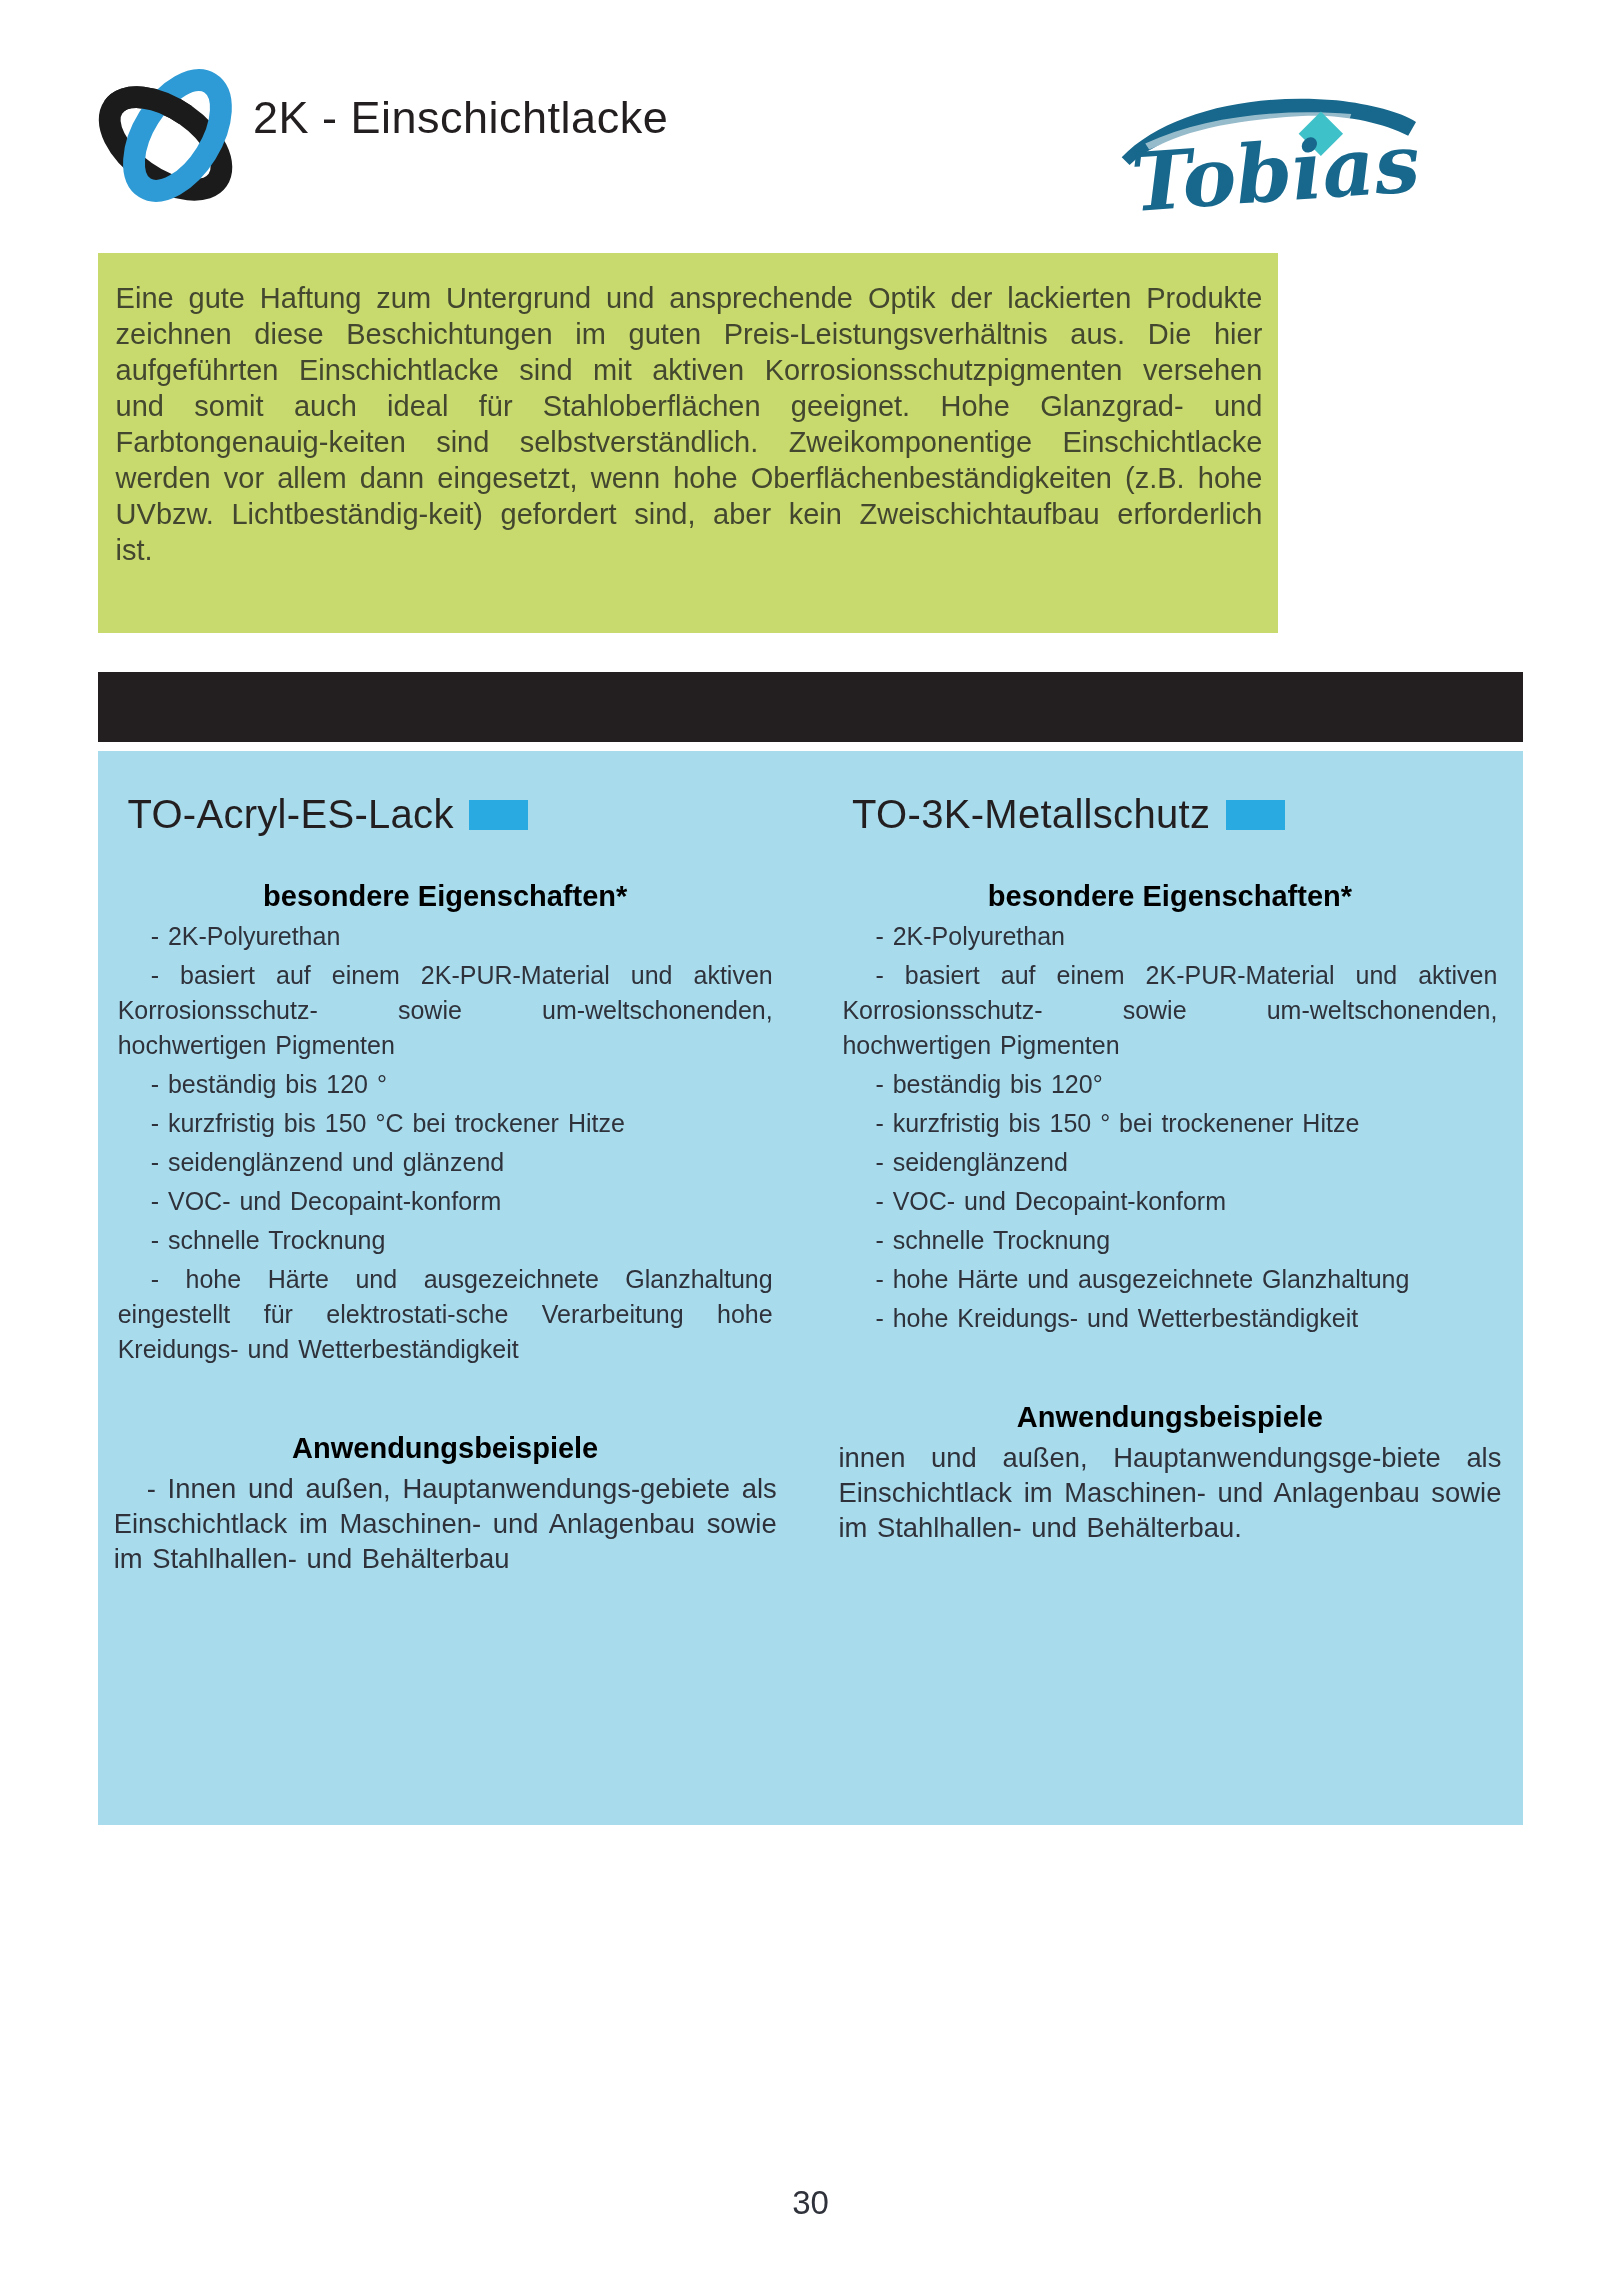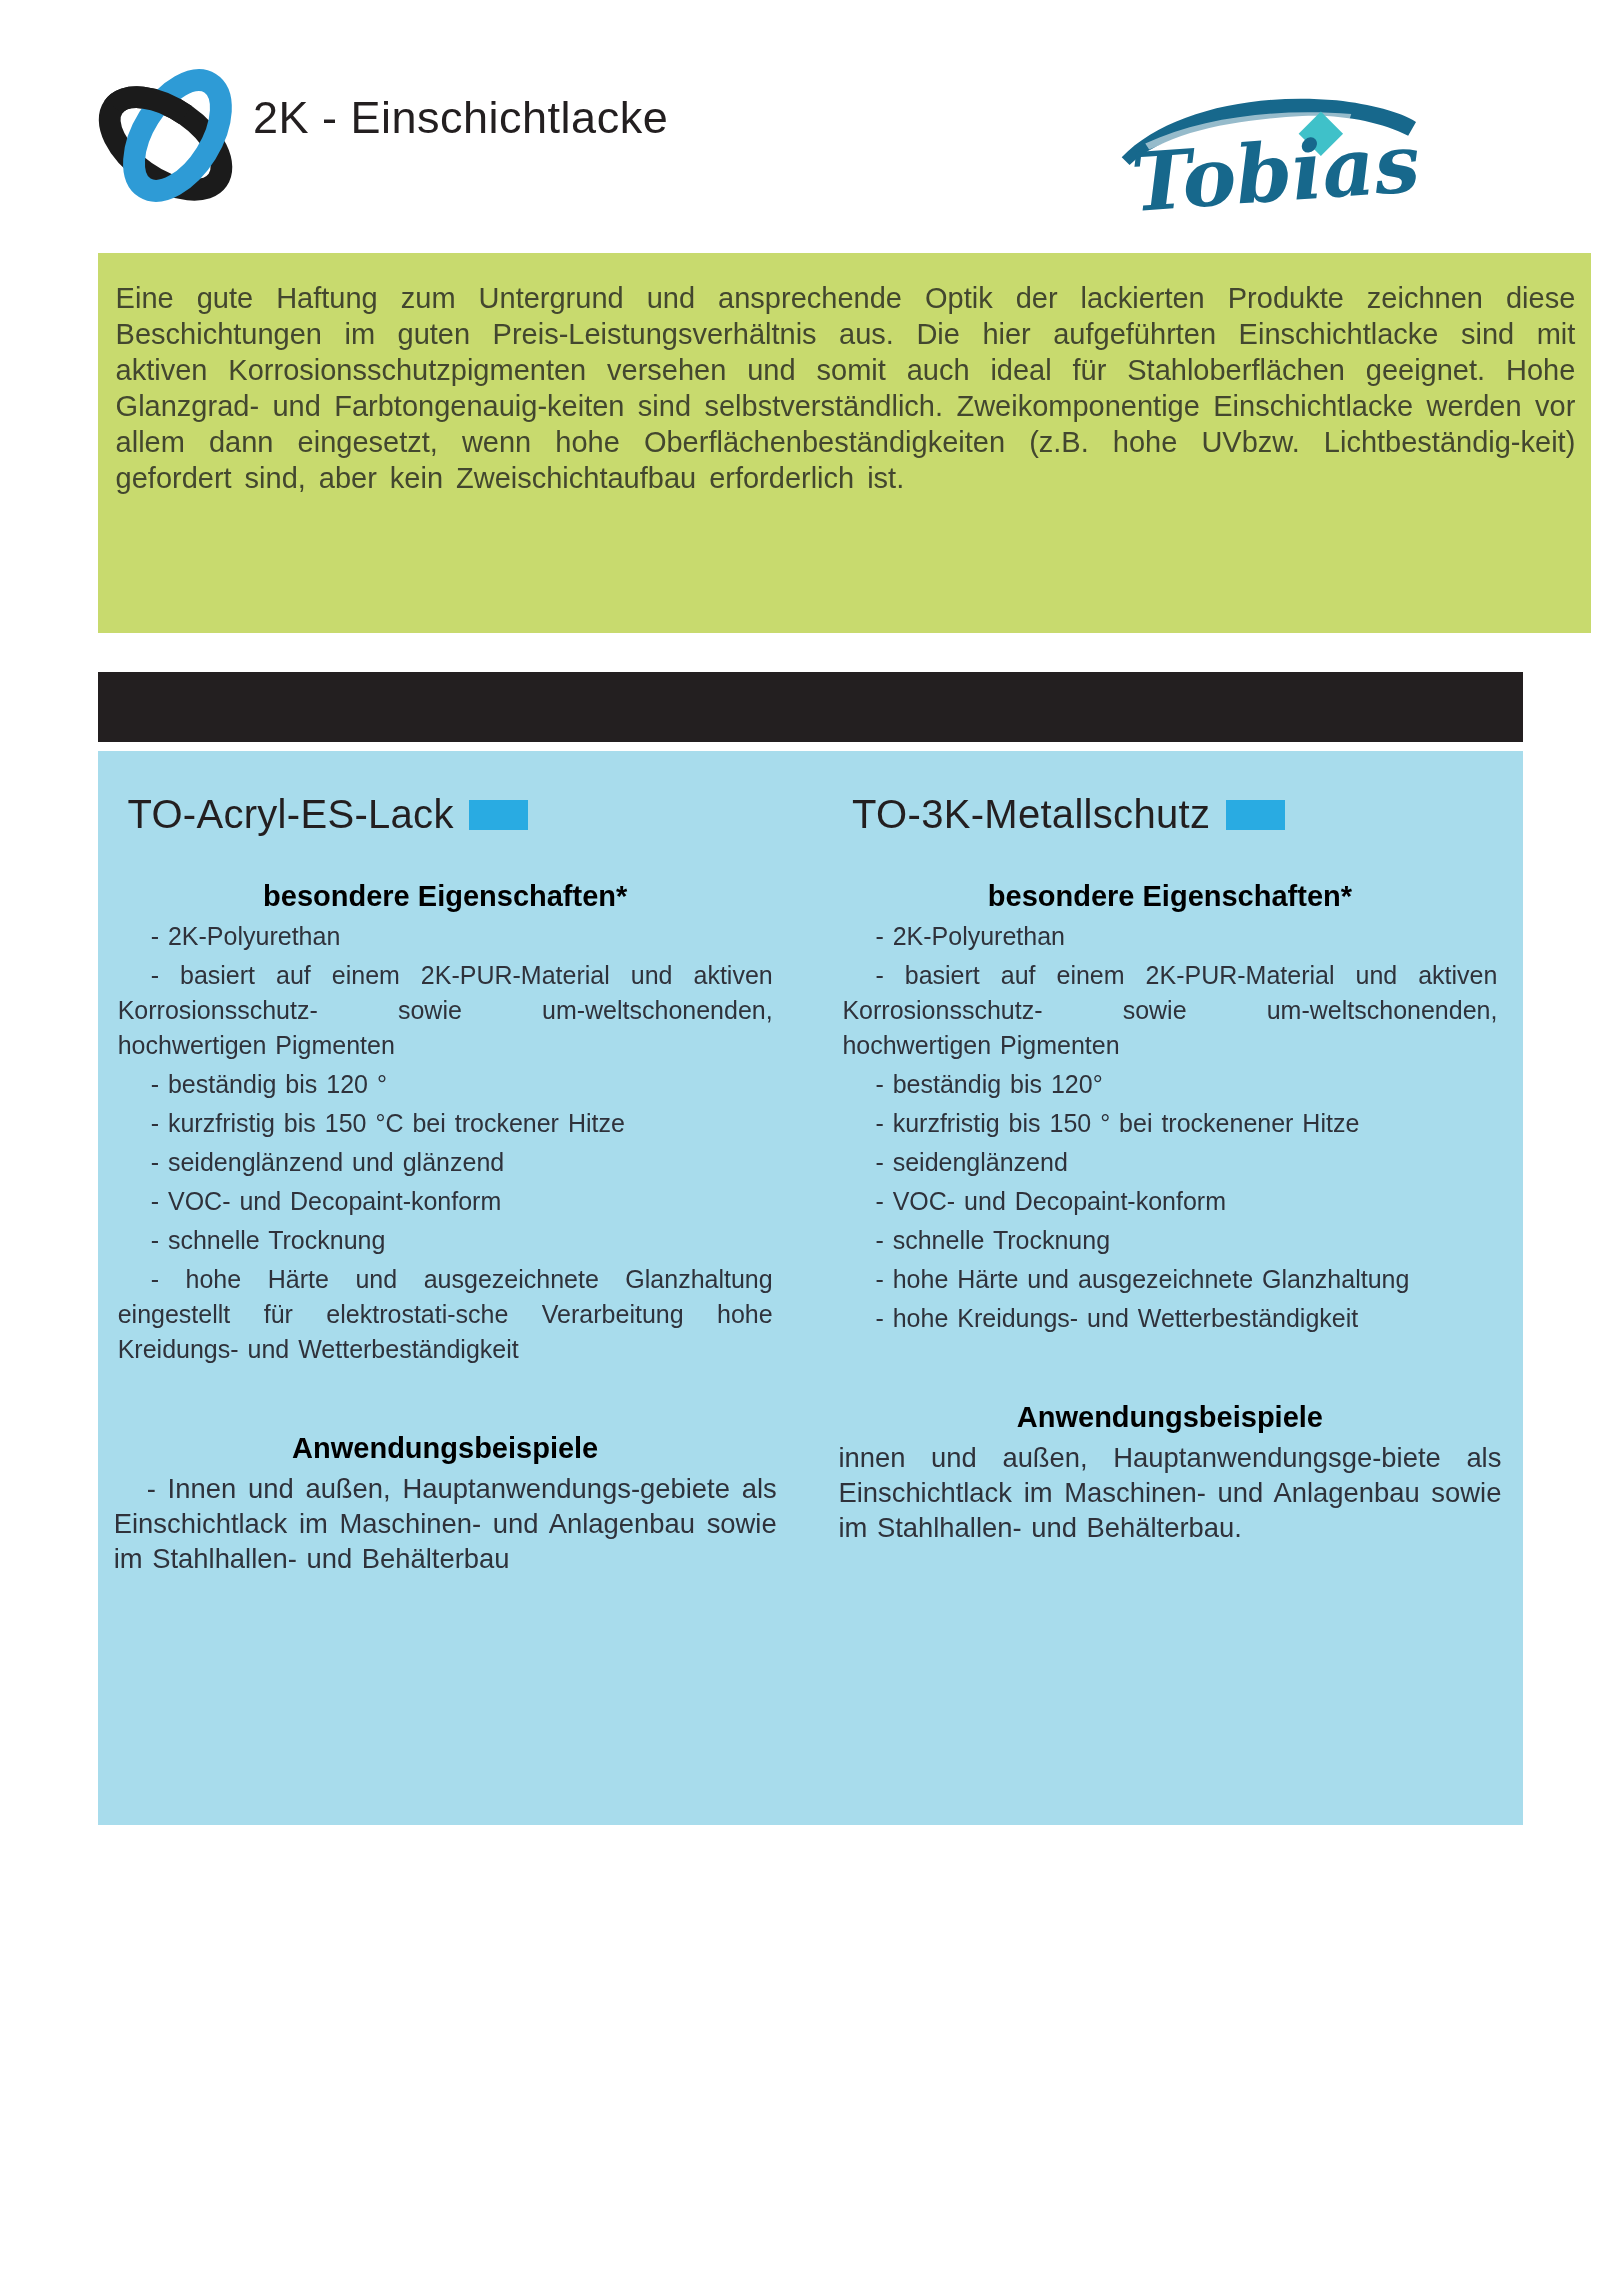--- a/index.html
+++ b/index.html
@@ -13,21 +13,21 @@
   }
   
   .rings-logo{position:absolute;left:86px;top:54px;width:169px;height:169px;}
   .page-title{
     position:absolute;left:253px;top:92px;
     font-size:45px;font-weight:normal;color:#231f20;letter-spacing:0.5px;
   }
   .tobias-logo{position:absolute;left:1106px;top:67px;width:363px;height:155px;}
   
   .intro-box{
-    position:absolute;left:98px;top:253px;width:1493px;height:380px;
+    position:absolute;left:98px;top:253px;width:1180px;height:380px;
     background:#c8da6e;box-sizing:border-box;
     padding:27.4px 15.7px 0 17.6px;
   }
   .intro-text{
     font-size:29px;line-height:36px;color:#43472f;
     text-align:justify;word-spacing:4.9px;margin:0;
   }
   
   .black-bar{
     position:absolute;left:98px;top:672px;width:1425px;height:70px;
@@ -137,15 +137,16 @@
           <p class="prop-line">- schnelle Trocknung</p>
           <p class="prop-line">- hohe Härte und ausgezeichnete Glanzhaltung</p>
           <p class="prop-line">- hohe Kreidungs- und Wetterbeständigkeit</p>
         </div>
       <div class="section-heading apps-heading">Anwendungsbeispiele</div>
       <p class="apps-text">innen und außen, Hauptanwendungsge-biete als Einschichtlack im Maschinen- und Anlagenbau sowie im Stahlhallen- und Behälterbau.</p>
     </div>
 
   </div>
 
+  <div class="page-number">30</div>
 
 </div>
 
 
 </body></html>

